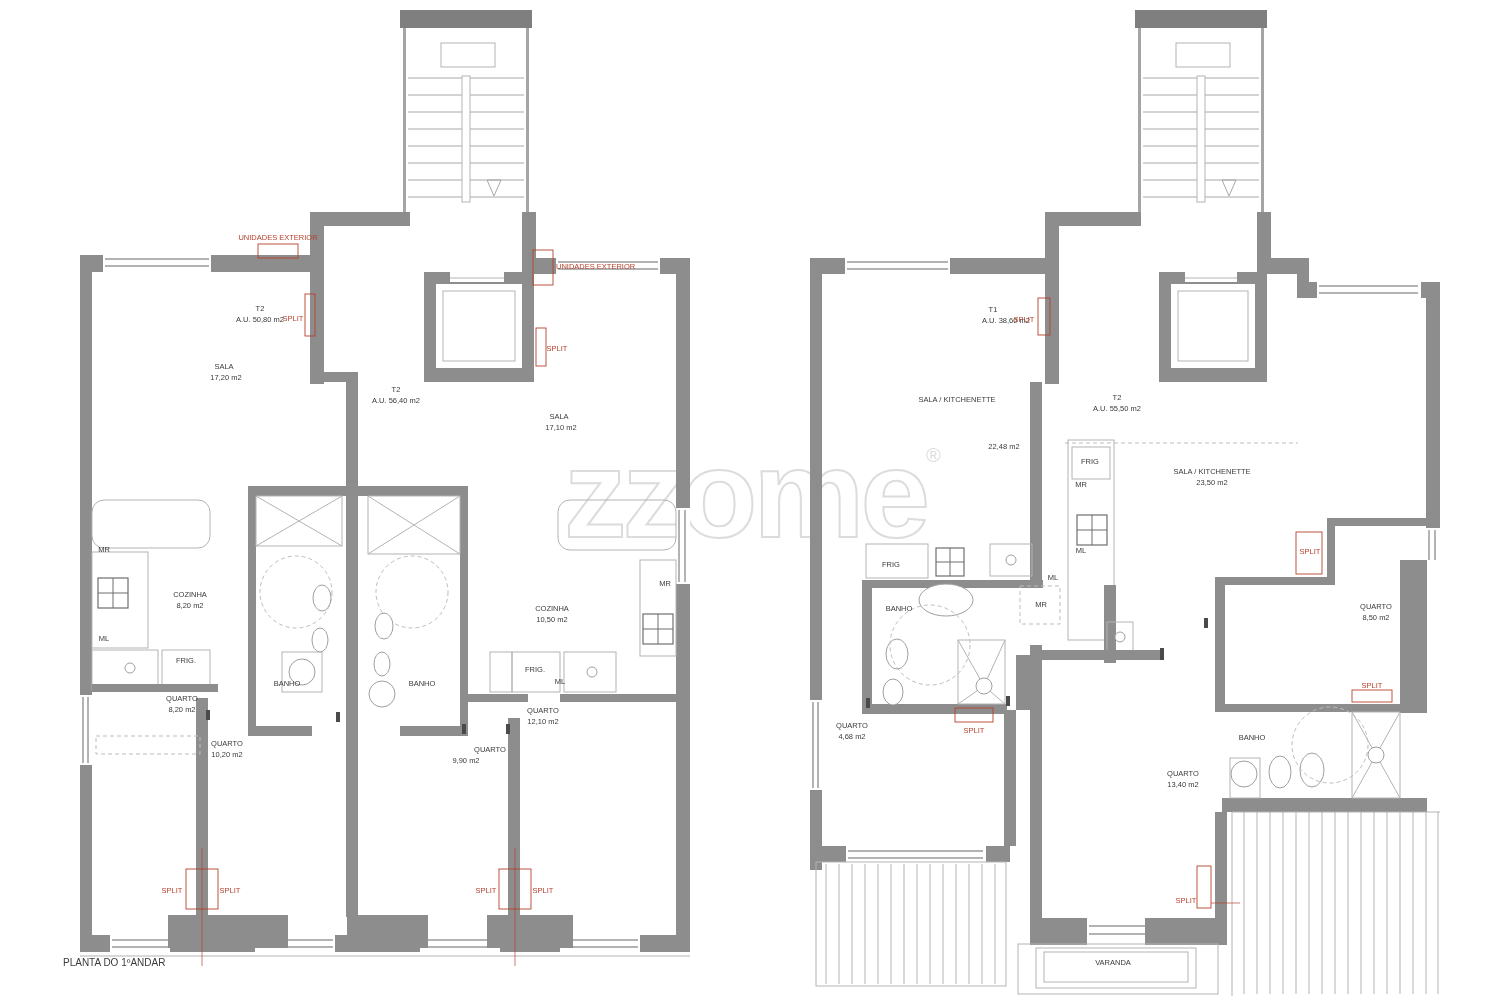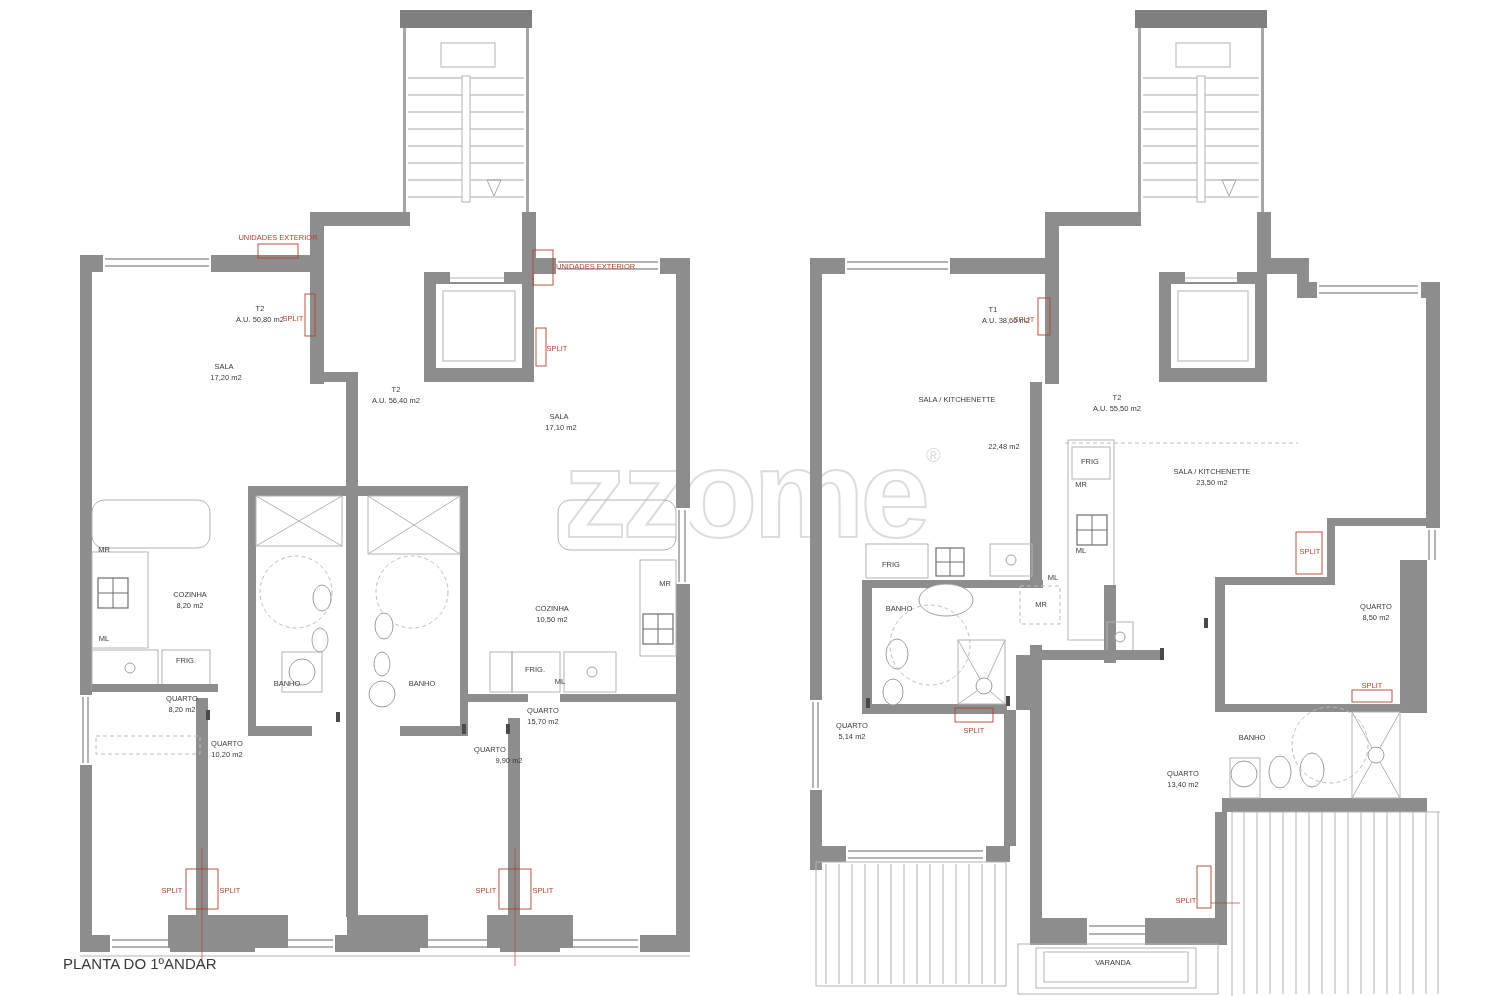--- a/index.html
+++ b/index.html
@@ -273,33 +273,33 @@
       <div class="label" style="left: 190px; top: 606px; color: rgb(58, 58, 58);">8,20 m2</div>
       <div class="label" style="left: 104px; top: 639px; color: rgb(58, 58, 58);">ML</div>
       <div class="label" style="left: 186px; top: 661px; color: rgb(58, 58, 58);">FRIG.</div>
       <div class="label" style="left: 182px; top: 699px; color: rgb(58, 58, 58);">QUARTO</div>
       <div class="label" style="left: 182px; top: 710px; color: rgb(58, 58, 58);">8,20 m2</div>
       <div class="label" style="left: 287px; top: 684px; color: rgb(58, 58, 58);">BANHO</div>
       <div class="label" style="left: 422px; top: 684px; color: rgb(58, 58, 58);">BANHO</div>
       <div class="label" style="left: 227px; top: 744px; color: rgb(58, 58, 58);">QUARTO</div>
       <div class="label" style="left: 227px; top: 755px; color: rgb(58, 58, 58);">10,20 m2</div>
       <div class="label" style="left: 490px; top: 750px; color: rgb(58, 58, 58);">QUARTO</div>
-      <div class="label" style="left: 509px; top: 761px; color: rgb(58, 58, 58);">9,90 m2</div>
+      <div class="label" style="left: 466px; top: 761px; color: rgb(58, 58, 58);">9,90 m2</div>
       <div class="label" style="left: 552px; top: 609px; color: rgb(58, 58, 58);">COZINHA</div>
       <div class="label" style="left: 552px; top: 620px; color: rgb(58, 58, 58);">10,50 m2</div>
       <div class="label" style="left: 665px; top: 584px; color: rgb(58, 58, 58);">MR</div>
       <div class="label" style="left: 535px; top: 670px; color: rgb(58, 58, 58);">FRIG.</div>
       <div class="label" style="left: 560px; top: 682px; color: rgb(58, 58, 58);">ML</div>
       <div class="label" style="left: 543px; top: 711px; color: rgb(58, 58, 58);">QUARTO</div>
-      <div class="label" style="left: 543px; top: 722px; color: rgb(58, 58, 58);">15,70 m2</div>
+      <div class="label" style="left: 543px; top: 722px; color: rgb(58, 58, 58);">12,10 m2</div>
       <div class="label" style="left: 172px; top: 891px; color: rgb(181, 64, 44);">SPLIT</div>
       <div class="label" style="left: 230px; top: 891px; color: rgb(181, 64, 44);">SPLIT</div>
       <div class="label" style="left: 486px; top: 891px; color: rgb(181, 64, 44);">SPLIT</div>
       <div class="label" style="left: 543px; top: 891px; color: rgb(181, 64, 44);">SPLIT</div>
-      <div class="label left" style="left: 63px; top: 963px; font-size: 15px; color: rgb(58, 58, 58);">PLANTA DO 1ºANDAR</div>
+      <div class="label left" style="left: 63px; top: 963px; font-size: 10px; color: rgb(58, 58, 58);">PLANTA DO 1ºANDAR</div>
       <div class="label" style="left: 993px; top: 310px; color: rgb(58, 58, 58);">T1</div>
       <div class="label" style="left: 993px; top: 321px; color: rgb(58, 58, 58); margin-left: 13px;">A.U. 38,60 m2</div>
       <div class="label" style="left: 1024px; top: 320px; color: rgb(181, 64, 44);">SPLIT</div>
       <div class="label" style="left: 957px; top: 400px; color: rgb(58, 58, 58);">SALA / KITCHENETTE</div>
       <div class="label" style="left: 1004px; top: 411px; color: rgb(58, 58, 58); margin-top: 36px;">22,48 m2</div>
       <div class="label" style="left: 1117px; top: 398px; color: rgb(58, 58, 58);">T2</div>
       <div class="label" style="left: 1117px; top: 409px; color: rgb(58, 58, 58);">A.U. 55,50 m2</div>
       <div class="label" style="left: 1090px; top: 462px; color: rgb(58, 58, 58);">FRIG</div>
       <div class="label" style="left: 1081px; top: 485px; color: rgb(58, 58, 58);">MR</div>
       <div class="label" style="left: 1081px; top: 551px; color: rgb(58, 58, 58);">ML</div>
@@ -307,21 +307,21 @@
       <div class="label" style="left: 1212px; top: 483px; color: rgb(58, 58, 58);">23,50 m2</div>
       <div class="label" style="left: 1310px; top: 552px; color: rgb(181, 64, 44);">SPLIT</div>
       <div class="label" style="left: 1376px; top: 607px; color: rgb(58, 58, 58);">QUARTO</div>
       <div class="label" style="left: 1376px; top: 618px; color: rgb(58, 58, 58);">8,50 m2</div>
       <div class="label" style="left: 1372px; top: 686px; color: rgb(181, 64, 44);">SPLIT</div>
       <div class="label" style="left: 891px; top: 565px; color: rgb(58, 58, 58);">FRIG</div>
       <div class="label" style="left: 1053px; top: 578px; color: rgb(58, 58, 58);">ML</div>
       <div class="label" style="left: 899px; top: 609px; color: rgb(58, 58, 58);">BANHO</div>
       <div class="label" style="left: 1041px; top: 605px; color: rgb(58, 58, 58);">MR</div>
       <div class="label" style="left: 852px; top: 726px; color: rgb(58, 58, 58);">QUARTO</div>
-      <div class="label" style="left: 852px; top: 737px; color: rgb(58, 58, 58);">5,14 m2</div>
+      <div class="label" style="left: 852px; top: 737px; color: rgb(58, 58, 58);">4,68 m2</div>
       <div class="label" style="left: 974px; top: 731px; color: rgb(181, 64, 44);">SPLIT</div>
       <div class="label" style="left: 1252px; top: 738px; color: rgb(58, 58, 58);">BANHO</div>
       <div class="label" style="left: 1183px; top: 774px; color: rgb(58, 58, 58);">QUARTO</div>
       <div class="label" style="left: 1183px; top: 785px; color: rgb(58, 58, 58);">13,40 m2</div>
       <div class="label" style="left: 1186px; top: 901px; color: rgb(181, 64, 44);">SPLIT</div>
       <div class="label" style="left: 1113px; top: 963px; color: rgb(58, 58, 58);">VARANDA</div>
     </div>
 
 </div>
 

